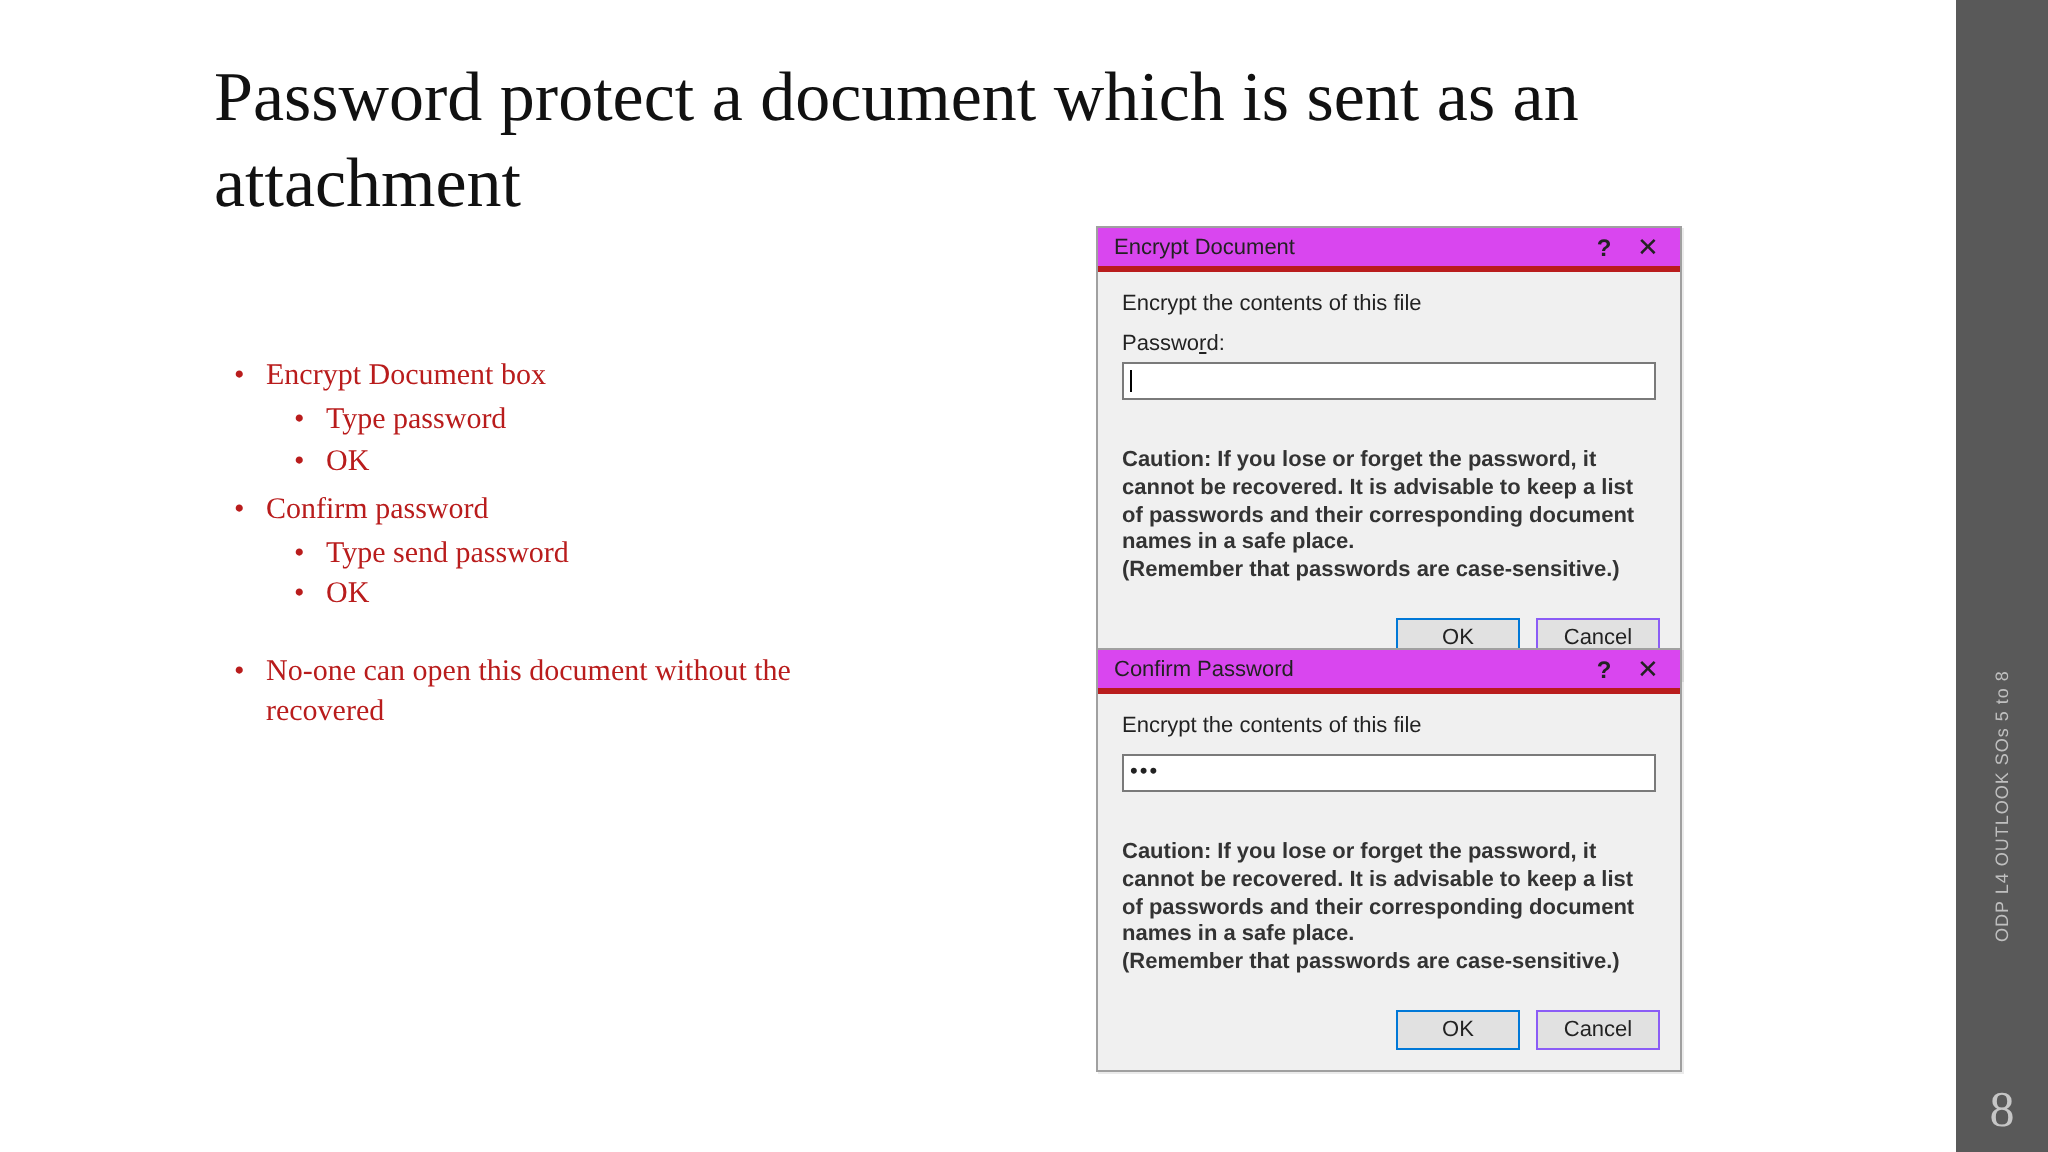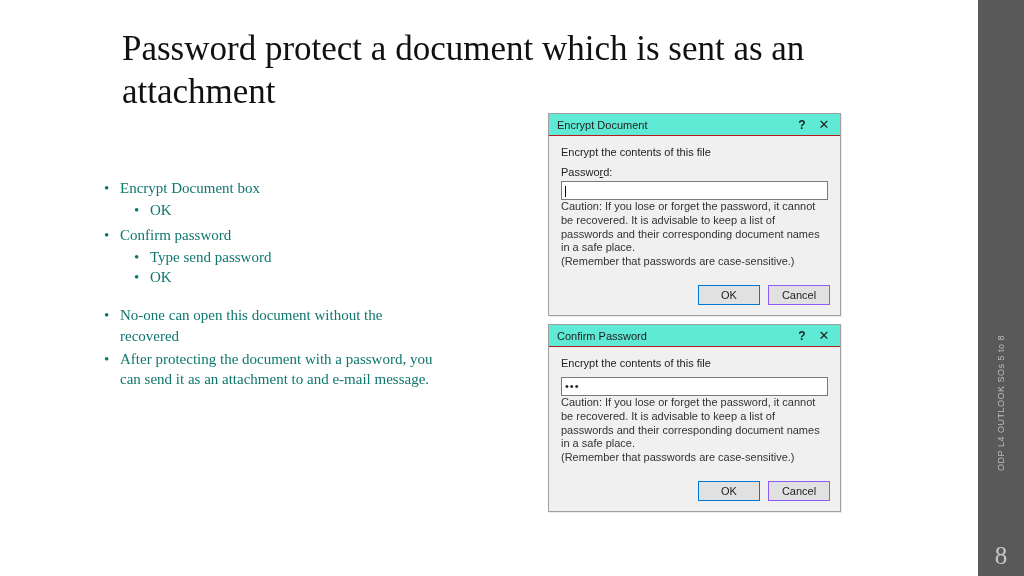--- a/index.html
+++ b/index.html
@@ -38,38 +38,38 @@
     bottom: 6px; left: 0; right: 0;
     text-align: center;
     font-family: Georgia, serif;
     font-size: 25px;
     color: #c6c6c6;
   }
 
   
   .title {
     position: absolute;
-    left: 122px; top: 28px;
+    left: 107px; top: 28px;
     width: 780px;
     font-family: Georgia, "Times New Roman", serif;
     font-size: 35px;
     line-height: 1.22;
     font-weight: 400;
     color: #111;
   }
 
   
   .outline {
     position: absolute;
-    left: 104px; top: 178px;
+    left: 117px; top: 178px;
     width: 330px;
     font-family: Georgia, "Times New Roman", serif;
     font-size: 15px;
     line-height: 1.35;
-    color: #0f766e;
+    color: #b91c1c;
   }
   .outline ul { list-style: none; margin: 0; padding: 0; }
   .outline > ul > li { position: relative; padding-left: 16px; margin-bottom: 3px; }
   .outline > ul > li::before {
     content: "•"; position: absolute; left: 0; top: 0;
   }
   .outline ul ul { margin: 2px 0 4px 0; }
   .outline ul ul > li { position: relative; padding-left: 16px; margin-left: 14px; }
   .outline ul ul > li::before {
     content: "•"; position: absolute; left: 0; top: 0;
@@ -88,22 +88,22 @@
     box-shadow: 1px 1px 0 rgba(0,0,0,.08);
   }
   .dlg1 { left: 548px; top: 113px; }
   .dlg2 { left: 548px; top: 324px; }
 
   .dlg-titlebar {
     display: flex;
     align-items: center;
     height: 22px;
     padding: 0 6px 0 8px;
-    background: #5eead4;
-    border-bottom: 1px solid #b91c1c;
+    background: #d946ef;
+    border-bottom: 3px solid #b91c1c;
     font-size: 11px;
   }
   .dlg-titlebar .t-title { flex: 1; color: #222; }
   .dlg-titlebar .t-btn {
     width: 20px; height: 18px;
     display: inline-flex; align-items: center; justify-content: center;
     color: #222; font-family: Arial, sans-serif;
   }
   .t-help { font-size: 12px; font-weight: 700; margin-right: 2px; }
   .t-close { font-size: 13px; }
@@ -125,21 +125,21 @@
     overflow: hidden;
   }
   .dlg-input .caret {
     display: inline-block;
     width: 1px; height: 11px;
     background: #000;
     vertical-align: middle;
   }
   .dots { letter-spacing: 1px; }
 
-  .dlg-caution { margin-top: 0; line-height: 1.25; color: #333; }
+  .dlg-caution { margin-top: 24px; line-height: 1.25; color: #333; font-weight: bold; }
   .dlg-buttons {
     display: flex; justify-content: flex-end; gap: 8px;
     padding: 8px 10px 10px 10px;
   }
   .btn {
     min-width: 62px;
     height: 20px;
     background: #e1e1e1;
     border: 1px solid #8b5cf6;
     font-family: "Segoe UI", Arial, sans-serif;
@@ -158,35 +158,35 @@
   <div class="pagenum">8</div>
 </div>
 
 <div class="title">Password protect a document which is sent as an attachment</div>
 
 <div class="outline">
   <ul>
     <li>
       <span>Encrypt Document box</span>
       <ul>
+        <li>Type password</li>
         <li>OK</li>
       </ul>
     </li>
     <li>
       <span>Confirm password</span>
       <ul>
         <li>Type send password</li>
         <li>OK</li>
       </ul>
     </li>
   </ul>
   <div class="gap"></div>
   <ul>
     <li>No-one can open this document without the recovered</li>
-    <li>After protecting the document with a password, you can send it as an attachment to and e-mail message.</li>
   </ul>
 </div>
 
 <div class="dialog dlg1">
   <div class="dlg-titlebar">
     <span class="t-title">Encrypt Document</span>
     <span class="t-btn t-help">?</span>
     <span class="t-btn t-close">✕</span>
   </div>
   <div class="dlg-body">

